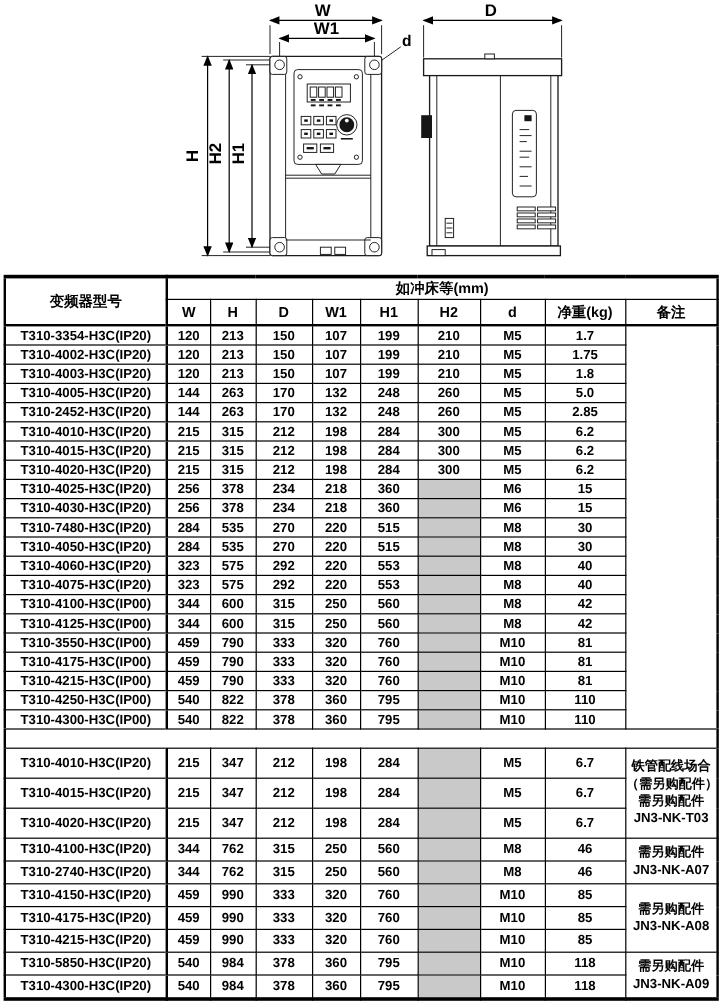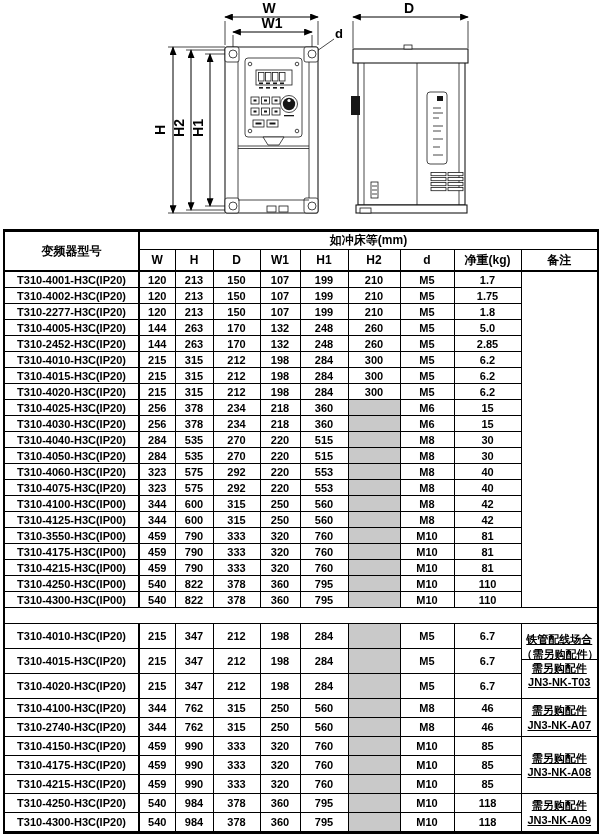--- a/index.html
+++ b/index.html
@@ -34,21 +34,21 @@
   .spec thead{border-bottom:2px solid #000;}
   .spec td{font-size:11px;}
   .td-model{font-size:11.5px;border-right-width:2px !important;}
   th.th-model{border-right-width:2px !important;font-size:12.5px;}
   tr.s1 td{height:15px;}
   tr.gap td{height:15px;border-left:2px solid #000;border-right:2px solid #000;}
   tr.s2 td{height:18px;}
   tr.s2.tall td{height:24px;}
   td.blank{background:var(--blank,#c9c9c9);}
   td.remark{font-size:11px;line-height:1.3;vertical-align:middle;padding:1px 0;}
-  td.remark div{white-space:nowrap;text-decoration:underline;}
+  td.remark div{white-space:nowrap;}
 </style>
 </head>
 <body>
 
 <div class="drawing-wrap">
 <svg width="600" height="229" viewBox="0 0 600 229">
   <defs>
     <marker id="arr" viewBox="0 0 10 8" refX="9" refY="4" markerWidth="9" markerHeight="7" orient="auto-start-reverse">
           <path d="M0,0 L10,4 L0,8 z" fill="#000"></path>
         </marker>
@@ -229,21 +229,21 @@
         <th class="th-dim">W1</th>
         <th class="th-dim">H1</th>
         <th class="th-dim">H2</th>
         <th class="th-dim">d</th>
         <th class="th-weight">净重(kg)</th>
         <th class="th-remark">备注</th>
       </tr>
     </thead>
     <tbody>
       <tr class="s1">
-        <td class="td-model">T310-4001-H3C(IP20)</td>
+        <td class="td-model">T310-3354-H3C(IP20)</td>
         <td>120</td>
         <td>213</td>
         <td>150</td>
         <td>107</td>
         <td>199</td>
         <td>210</td>
         <td>M5</td>
         <td>1.7</td>
         <td class="remark" rowspan="21"></td>
       </tr>
@@ -252,21 +252,21 @@
         <td>120</td>
         <td>213</td>
         <td>150</td>
         <td>107</td>
         <td>199</td>
         <td>210</td>
         <td>M5</td>
         <td>1.75</td>
       </tr>
       <tr class="s1">
-        <td class="td-model">T310-2277-H3C(IP20)</td>
+        <td class="td-model">T310-4003-H3C(IP20)</td>
         <td>120</td>
         <td>213</td>
         <td>150</td>
         <td>107</td>
         <td>199</td>
         <td>210</td>
         <td>M5</td>
         <td>1.8</td>
       </tr>
       <tr class="s1">
@@ -340,21 +340,21 @@
         <td>256</td>
         <td>378</td>
         <td>234</td>
         <td>218</td>
         <td>360</td>
         <td class="blank"></td>
         <td>M6</td>
         <td>15</td>
       </tr>
       <tr class="s1">
-        <td class="td-model">T310-4040-H3C(IP20)</td>
+        <td class="td-model">T310-7480-H3C(IP20)</td>
         <td>284</td>
         <td>535</td>
         <td>270</td>
         <td>220</td>
         <td>515</td>
         <td class="blank"></td>
         <td>M8</td>
         <td>30</td>
       </tr>
       <tr class="s1">
@@ -566,21 +566,21 @@
         <td>459</td>
         <td>990</td>
         <td>333</td>
         <td>320</td>
         <td>760</td>
         <td class="blank"></td>
         <td>M10</td>
         <td>85</td>
       </tr>
       <tr class="s2">
-        <td class="td-model">T310-4250-H3C(IP20)</td>
+        <td class="td-model">T310-5850-H3C(IP20)</td>
         <td>540</td>
         <td>984</td>
         <td>378</td>
         <td>360</td>
         <td>795</td>
         <td class="blank"></td>
         <td>M10</td>
         <td>118</td>
         <td class="remark" rowspan="2">
           <div>需另购配件</div>

